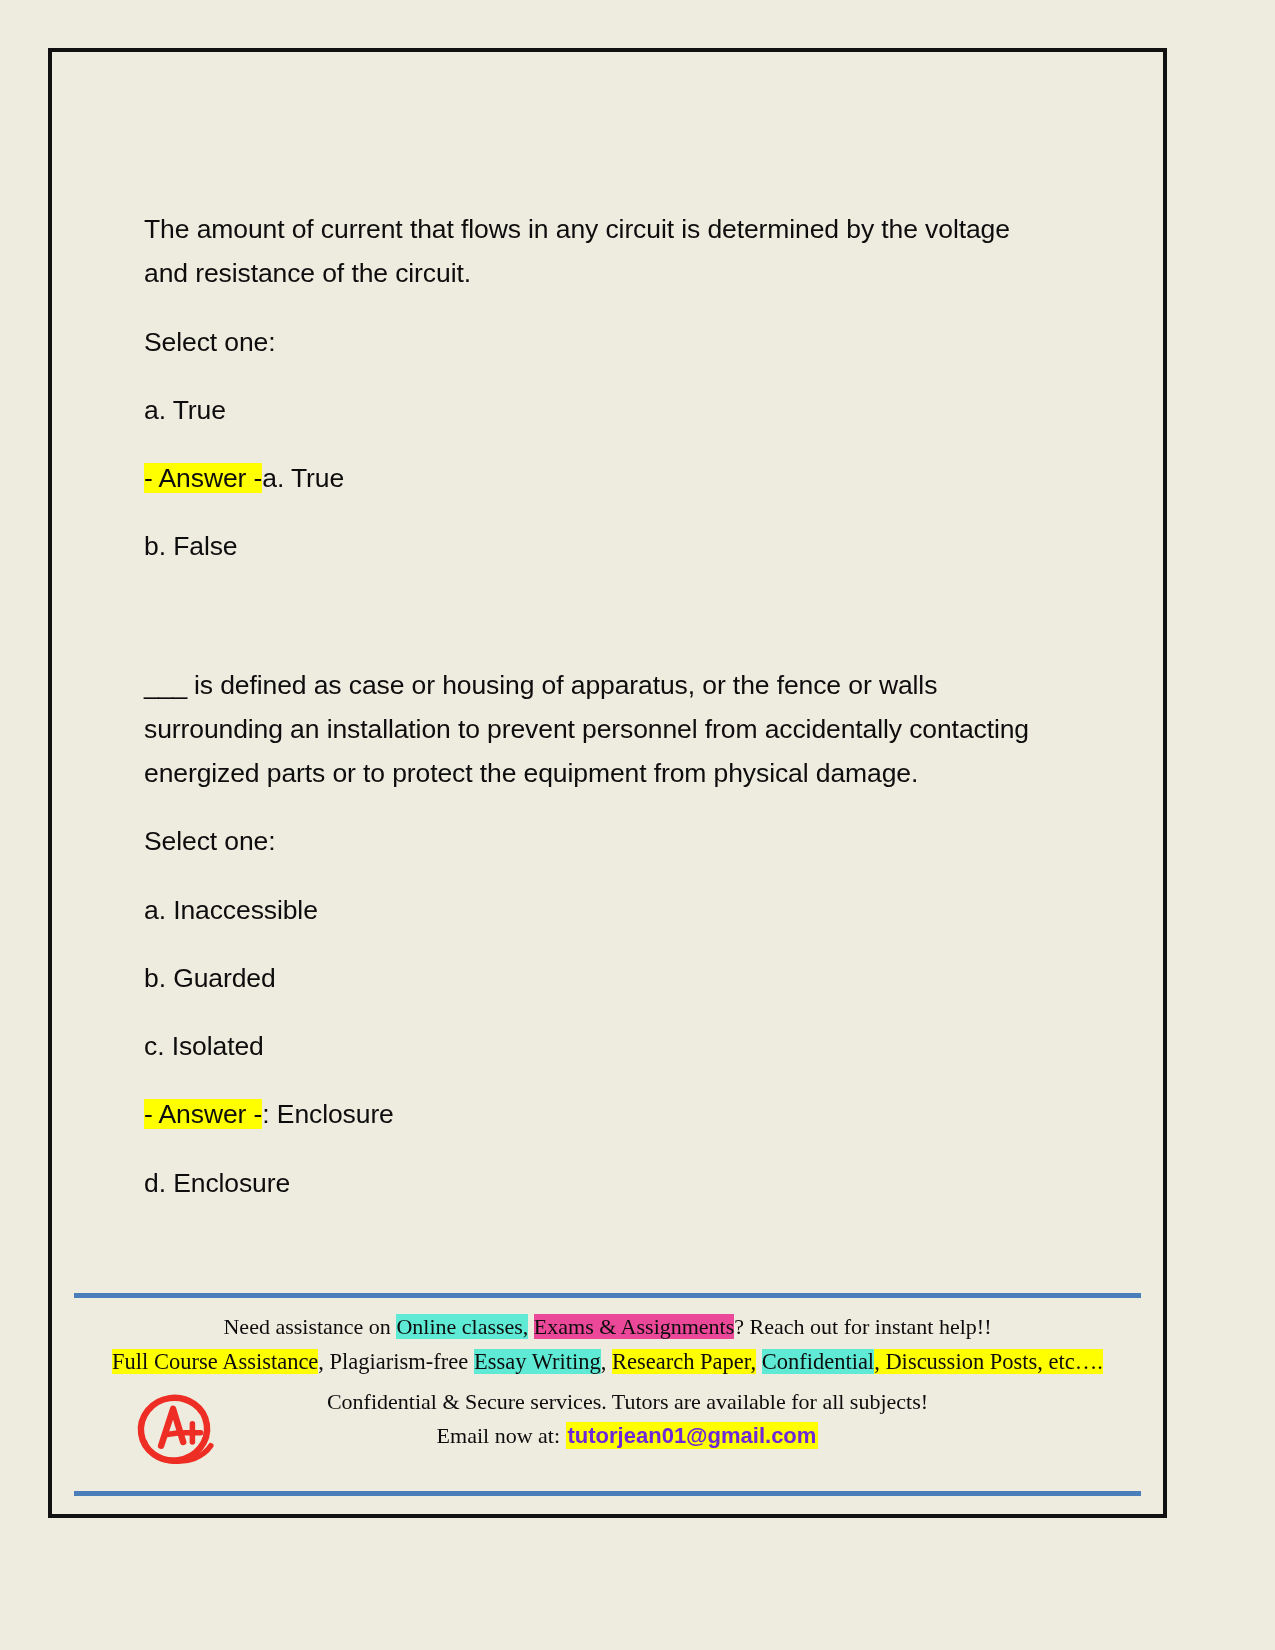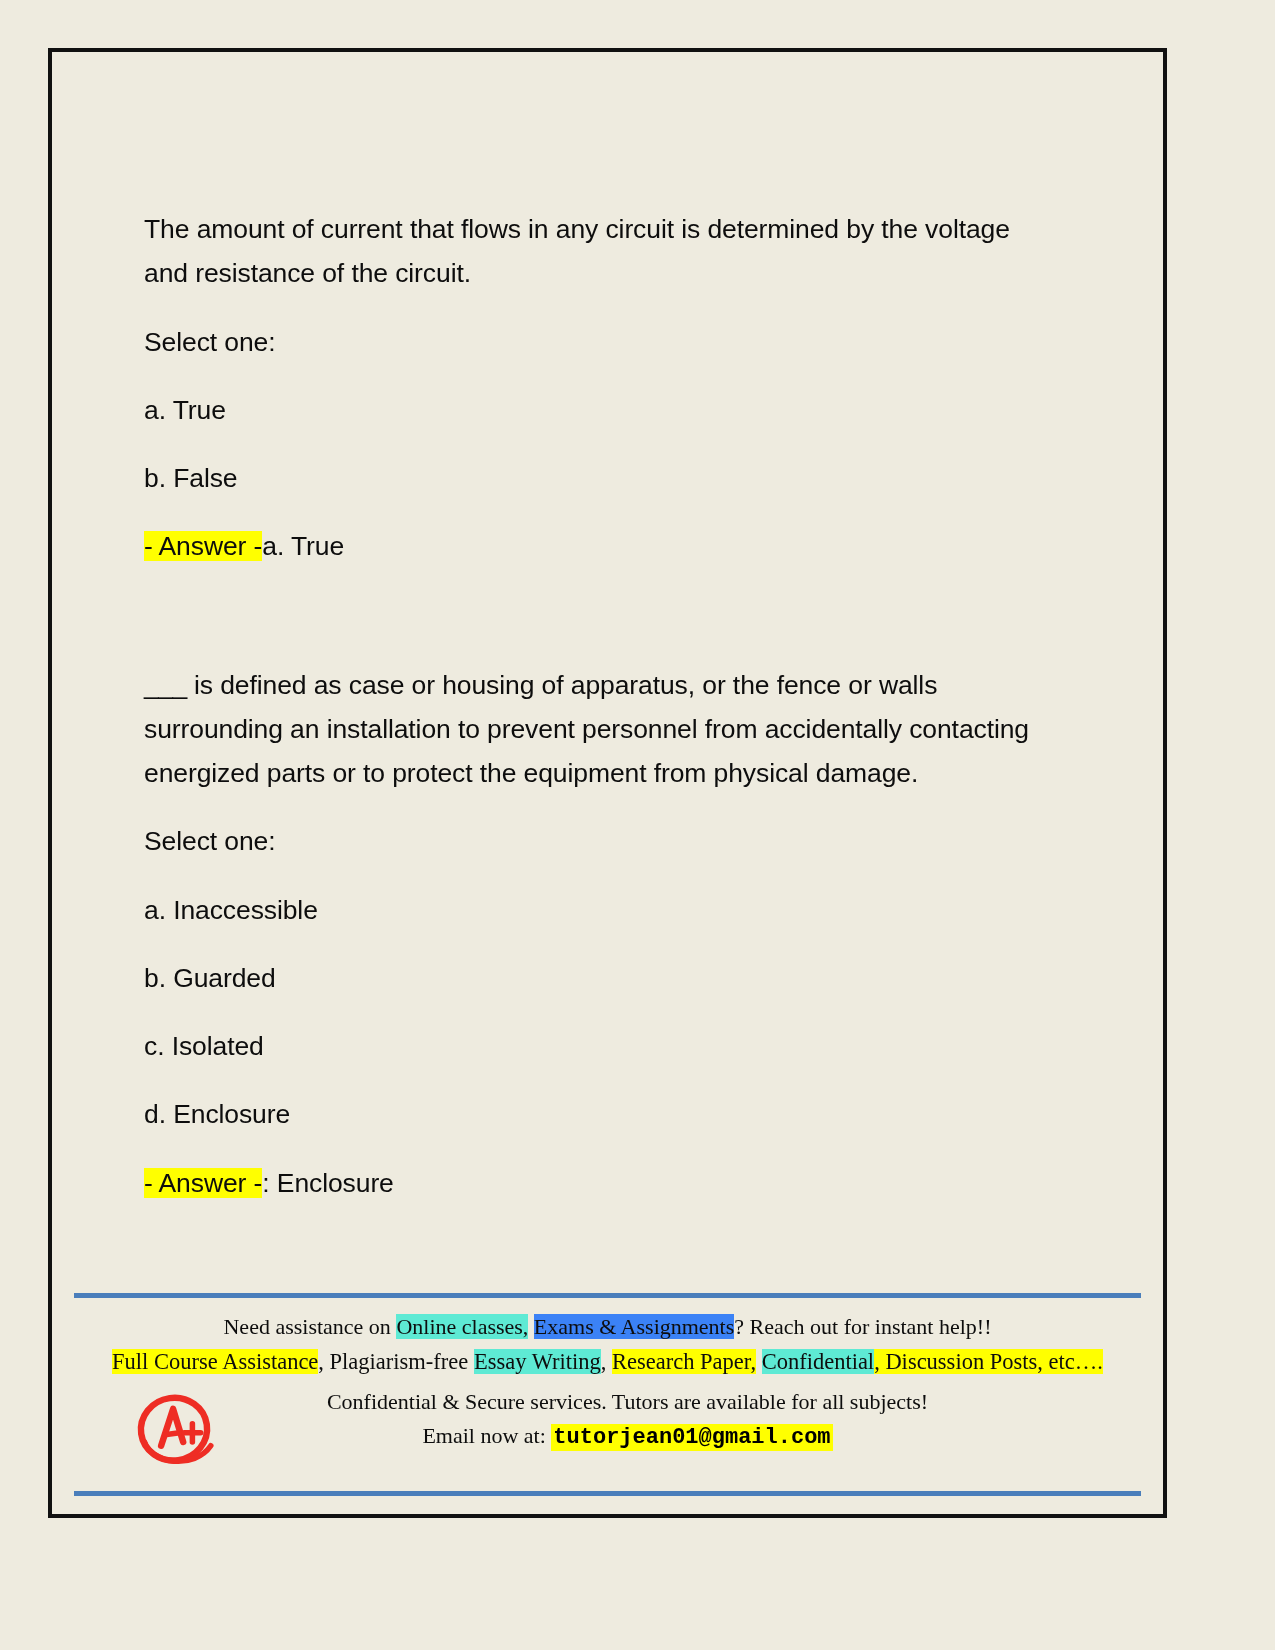--- a/index.html
+++ b/index.html
@@ -99,21 +99,21 @@
   .footer-line-1 {
     margin-bottom: 2px;
   }
 
   .footer-line-2 {
     font-size: 22.5px;
     margin-bottom: 6px;
   }
 
   .hl-cyan { background: #5eead4; }
-  .hl-green { background: #3b82f6; }
+  .hl-green { background: #ec4899; }
   .hl-yel { background: #ffff00; }
 
   .footer-bottom {
     display: flex;
     align-items: flex-start;
     justify-content: flex-start;
     padding-left: 40px;
   }
 
   .logo-wrap {
@@ -132,54 +132,54 @@
 
   .contact-line {
     font-family: "Liberation Serif", serif;
     font-size: 22px;
     color: #0d0d0d;
     line-height: 1.55;
     white-space: nowrap;
   }
 
   .email-addr {
-    font-family: Liberation Mono, monospace;
+    font-family: Liberation Sans, sans-serif;
     font-weight: bold;
     font-size: 22px;
     background: #ffff00;
-    color: #000000;
+    color: #6d28d9;
     padding: 1px 2px;
   }
 </style>
 </head>
 <body>
 
 <div class="page-frame">
   <div class="page-inner">
 
     <div class="doc-body">
 
       <div>
         <p class="para">The amount of current that flows in any circuit is determined by the voltage and resistance of the circuit.</p>
         <p class="para">Select one:</p>
         <p class="para">a. True</p>
+        <p class="para"><span class="hl-yellow">- Answer -</span><span>a. True</span></p>
         <p class="para">b. False</p>
-        <p class="para"><span class="hl-yellow">- Answer -</span><span>a. True</span></p>
       </div>
 
       <div class="spacer-block"></div>
 
       <div>
         <p class="para"><span class="blank-underscores">___</span><span> is defined as case or housing of apparatus, or the fence or walls surrounding an installation to prevent personnel from accidentally contacting energized parts or to protect the equipment from physical damage.</span></p>
         <p class="para">Select one:</p>
         <p class="para">a. Inaccessible</p>
         <p class="para">b. Guarded</p>
         <p class="para">c. Isolated</p>
+        <p class="para"><span class="hl-yellow">- Answer -</span><span>: Enclosure</span></p>
         <p class="para">d. Enclosure</p>
-        <p class="para"><span class="hl-yellow">- Answer -</span><span>: Enclosure</span></p>
       </div>
 
     </div>
 
     <div class="footer">
 
       <div class="rule rule-top"></div>
 
       <div class="footer-line footer-line-1"><span>Need assistance on </span><span class="hl-cyan">Online classes,</span><span> </span><span class="hl-green">Exams &amp; Assignments</span><span>? Reach out for instant help!!</span></div>
 

